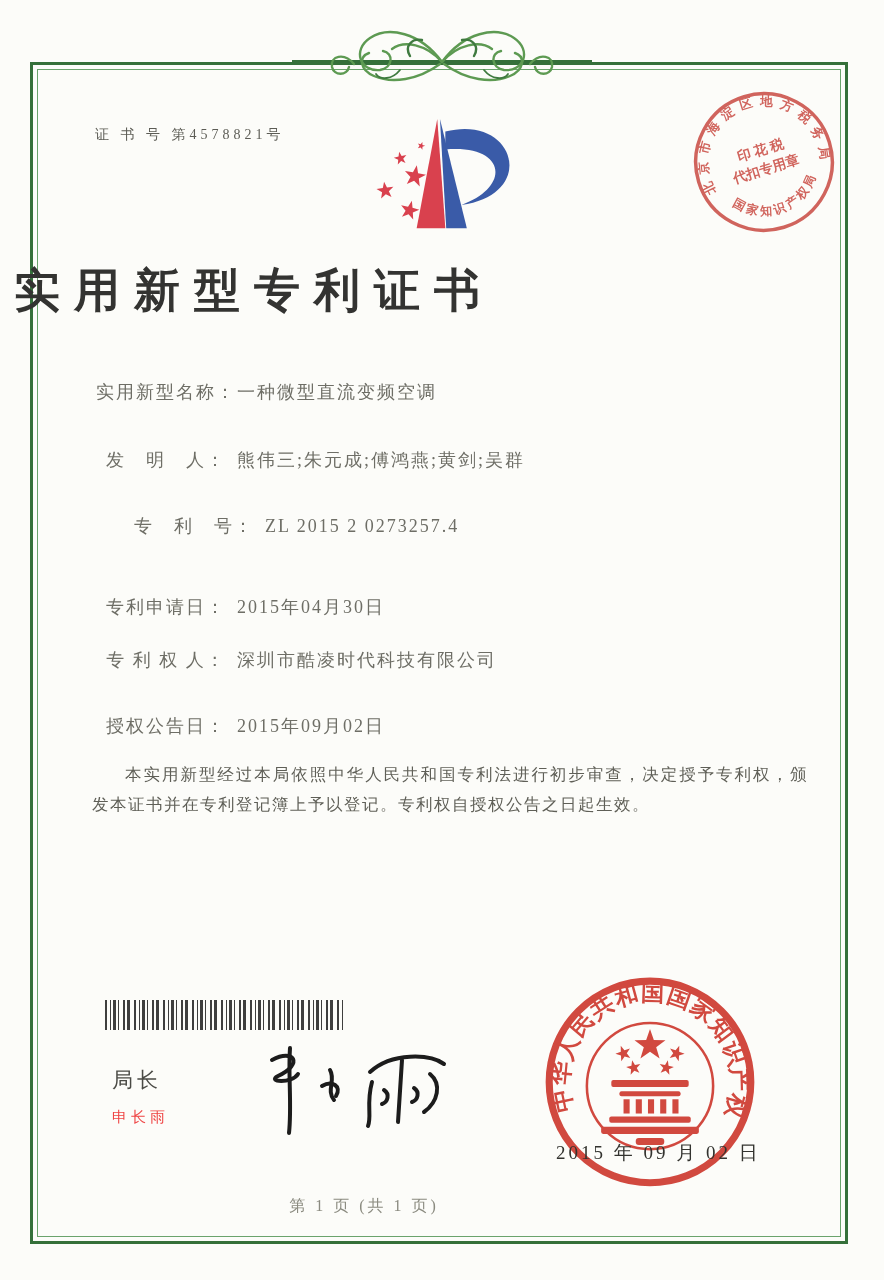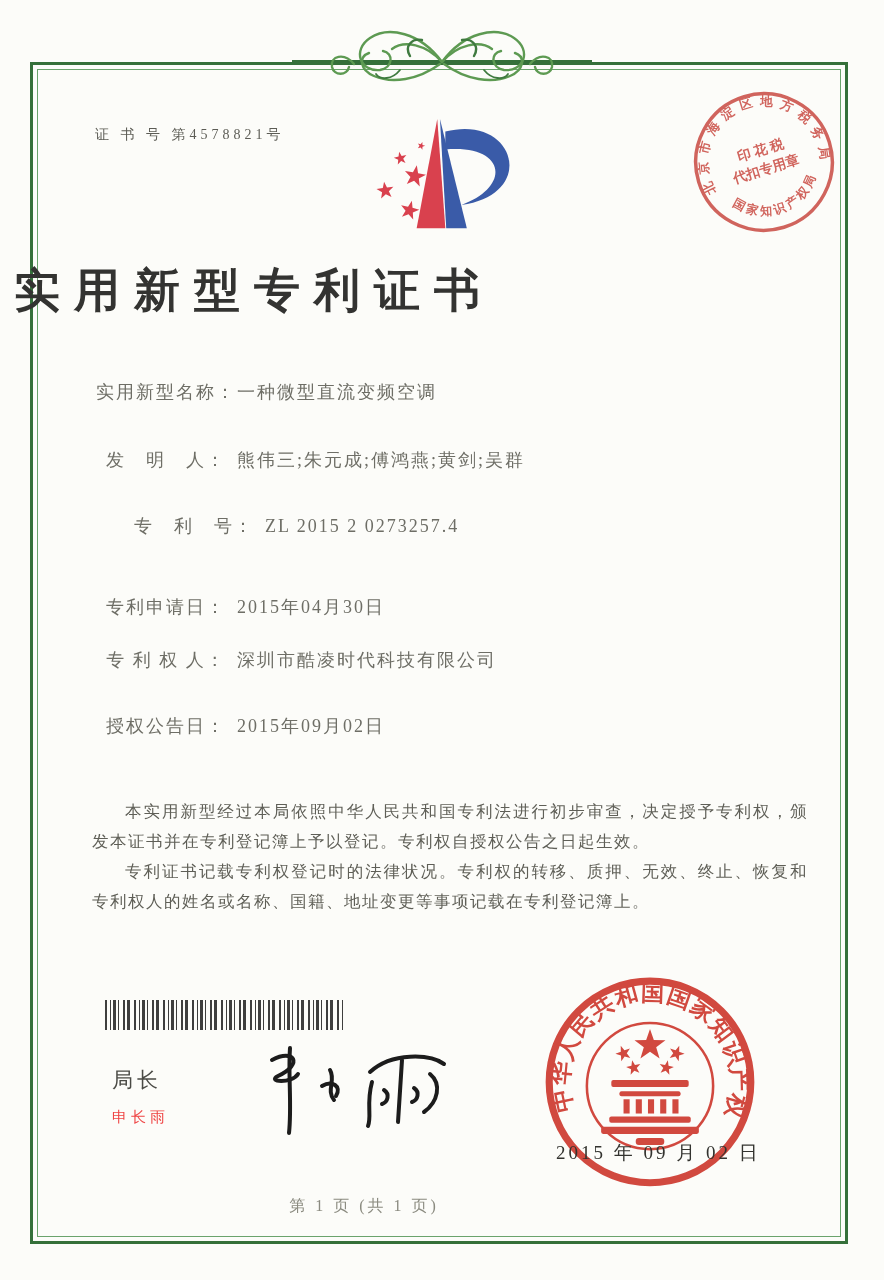--- a/index.html
+++ b/index.html
@@ -38,21 +38,20 @@
   .field-row:nth-child(3){top:134px;margin-left:28px;}
   .field-row:nth-child(4){top:215px;}
   .field-row:nth-child(5){top:268px;}
   .field-row:nth-child(6){top:334px;}
   .field-label{display:inline-block;min-width:142px;}
   
   .body-text{
     position:absolute;left:92px;top:760px;width:716px;
     font-size:16.5px;line-height:1.82;color:#5f5f57;letter-spacing:1.5px;
     text-align:justify;
-    margin-top:37px;
   }
   .body-text p{margin:0;text-indent:2em;}
   
   .barcode{
     position:absolute;left:105px;top:1000px;width:238px;height:30px;
     background:repeating-linear-gradient(90deg,
       #1d1d1d 0 2px,transparent 2px 5px,
       #1d1d1d 5px 6px,transparent 6px 8px,
       #1d1d1d 8px 11px,transparent 11px 13px,
       #1d1d1d 13px 14px,transparent 14px 18px,
@@ -148,21 +147,20 @@
   <div class="field-row">
     <span class="field-label">专 利 权 人：</span><span>深圳市酷凌时代科技有限公司</span>
   </div>
   <div class="field-row">
     <span class="field-label">授权公告日：</span><span>2015年09月02日</span>
   </div>
 </div>
 
 <div class="body-text">
   <p>本实用新型经过本局依照中华人民共和国专利法进行初步审查，决定授予专利权，颁发本证书并在专利登记簿上予以登记。专利权自授权公告之日起生效。</p>
-  <p>专利证书记载专利权登记时的法律状况。专利权的转移、质押、无效、终止、恢复和专利权人的姓名或名称、国籍、地址变更等事项记载在专利登记簿上。</p>
 </div>
 
 <div class="barcode"></div>
 
 <div class="sig-title">局长</div>
 <div class="sig-name">申长雨</div>
 <svg class="autograph" viewBox="0 0 230 115">
   <g fill="none" stroke="#1c1c1c" stroke-width="4" stroke-linecap="round">
     <path d="M38,18 C36,45 40,75 37,103"></path>
     <path d="M20,30 C42,18 52,34 26,46 C14,52 40,54 46,44"></path>

